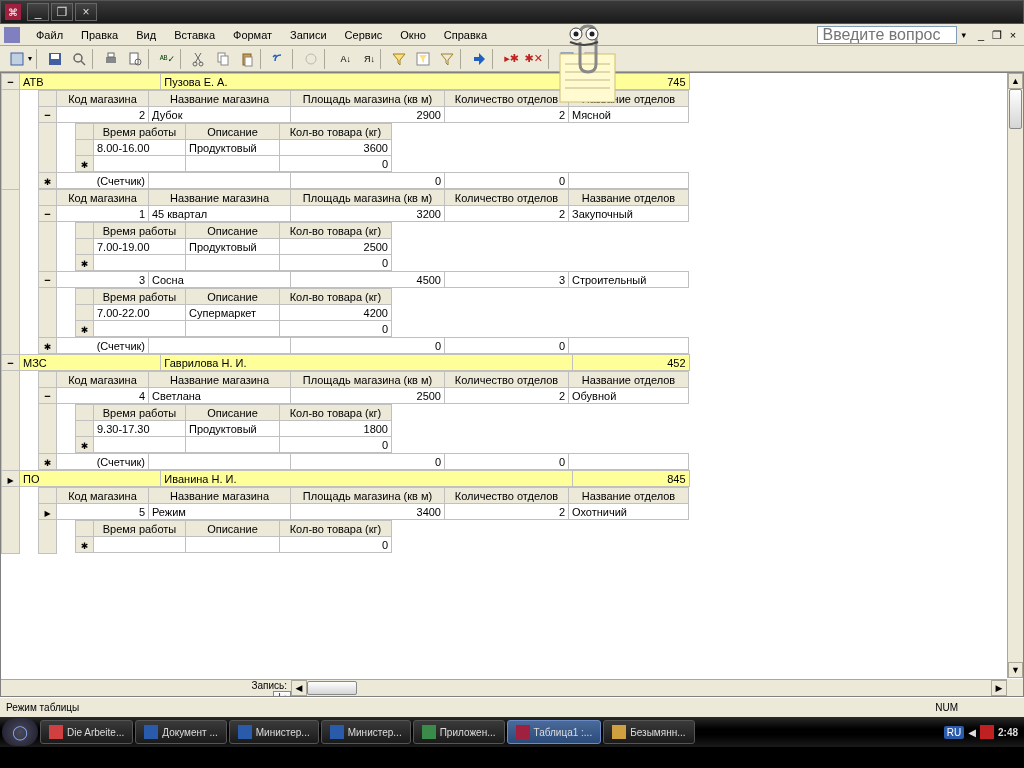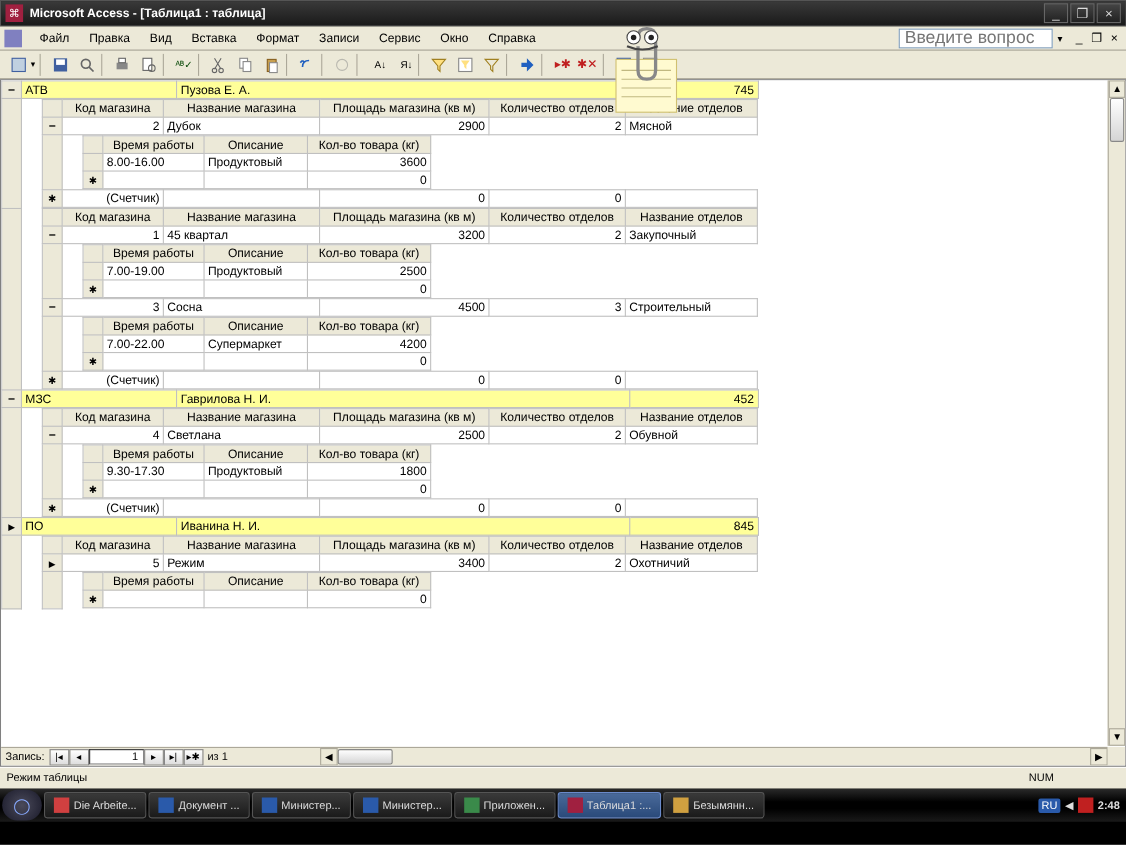--- a/index.html
+++ b/index.html
@@ -21,21 +21,21 @@
 .toolbar .sep { width: 2px; height: 20px; border-left: 1px solid #aca899; margin: 0 2px; }
 .workarea { height: 625px; background: #fff; position: relative; overflow: hidden; border: 1px solid #808080; }
 .scrollv { position: absolute; right: 0; top: 0; bottom: 18px; width: 16px; background: #ece9d8; border-left: 1px solid #aca899; }
 .scrollv .thumb { position: absolute; top: 16px; left: 1px; right: 1px; height: 40px; background: linear-gradient(#fefefe,#d5d5d5); border: 1px solid #888; border-radius: 2px; }
 .scrollv .arr { position: absolute; left: 0; right: 0; height: 16px; background: #ece9d8; border: 1px solid #aca899; text-align: center; font-size: 9px; line-height: 14px; }
 .scrollh { position: absolute; left: 290px; right: 16px; bottom: 0; height: 17px; background: #ece9d8; border-top: 1px solid #aca899; display:flex; }
 .scrollh .arr { width:16px; height:16px; background:#ece9d8; border:1px solid #aca899; text-align:center; font-size:9px; line-height:14px;}
 .scrollh .track { flex:1; position:relative; }
 .scrollh .thumb { position:absolute; left:0; top:1px; bottom:1px; width:50px; background: linear-gradient(#fefefe,#d5d5d5); border:1px solid #888; border-radius:2px;}
 .scrollcorner { position:absolute; right:0; bottom:0; width:16px; height:17px; background:#ece9d8; }
-.navbar { position: absolute; left: 0; bottom: 0; height: 17px; width: 290px; background: #ece9d8; border-top: 1px solid #aca899; display: flex; align-items: center; font-size: 10px; }
+.navbar { position: absolute; left: 0; bottom: 0; height: 17px; width: 290px; background: #ece9d8; border-top: 1px solid #aca899; display: flex; align-items: flex-end; font-size: 10px; flex-direction: column; }
 .navbar .lbl { padding: 0 4px; }
 .navbar button { width: 18px; height: 15px; border: 1px solid #888; background: linear-gradient(#fff,#ddd); font-size: 9px; cursor: pointer; }
 .navbar input { width: 50px; height: 14px; border: 1px inset #888; text-align: right; padding-right: 4px; font-size: 10px; }
 .statusbar { height: 20px; background: #ece9d8; display: flex; align-items: center; padding: 0 6px; font-size: 10px; border-top: 1px solid #fff; }
 .statusbar .sflex { flex: 1; }
 .taskbar { height: 30px; background: linear-gradient(to bottom, #2a2a2a, #000 40%, #000 60%, #1a1a1a); display: flex; align-items: center; padding: 0 2px; gap: 2px; position: relative; }
 .startbtn { width: 36px; height: 28px; border-radius: 14px; background: radial-gradient(circle, #4a4a5a, #1a1a2a); display: flex; align-items: center; justify-content: center; color: #88aaff; font-size: 14px; }
 .taskitem { height: 24px; padding: 0 8px; background: linear-gradient(#3a3a3a,#1a1a1a); border: 1px solid #555; border-radius: 3px; color: #ddd; display: flex; align-items: center; gap: 4px; font-size: 10px; white-space: nowrap; max-width: 115px; overflow: hidden; cursor: pointer; }
 .taskitem.active { background: linear-gradient(#4a6a9a,#2a4a7a); border-color: #6a8aca; }
 .taskitem .ticon { width: 14px; height: 14px; flex-shrink: 0; }
@@ -59,21 +59,20 @@
 .num { text-align: right; }
 .sel-cell { background: #000; color: #fff; }
 
 .lvl1 { margin-left: 18px; }
 </style>
 </head>
 <body>
 
 <div class="titlebar">
   <div class="icon">⌘</div>
-  <div class="title">Microsoft Access - [Таблица1 : таблица]</div>
   <div class="winbtns">
     <button>_</button>
     <button>❐</button>
     <button>×</button>
   </div>
 </div>
 
 <div class="menubar">
   <div class="micon"></div>
   <span class="mitem">Файл</span>

